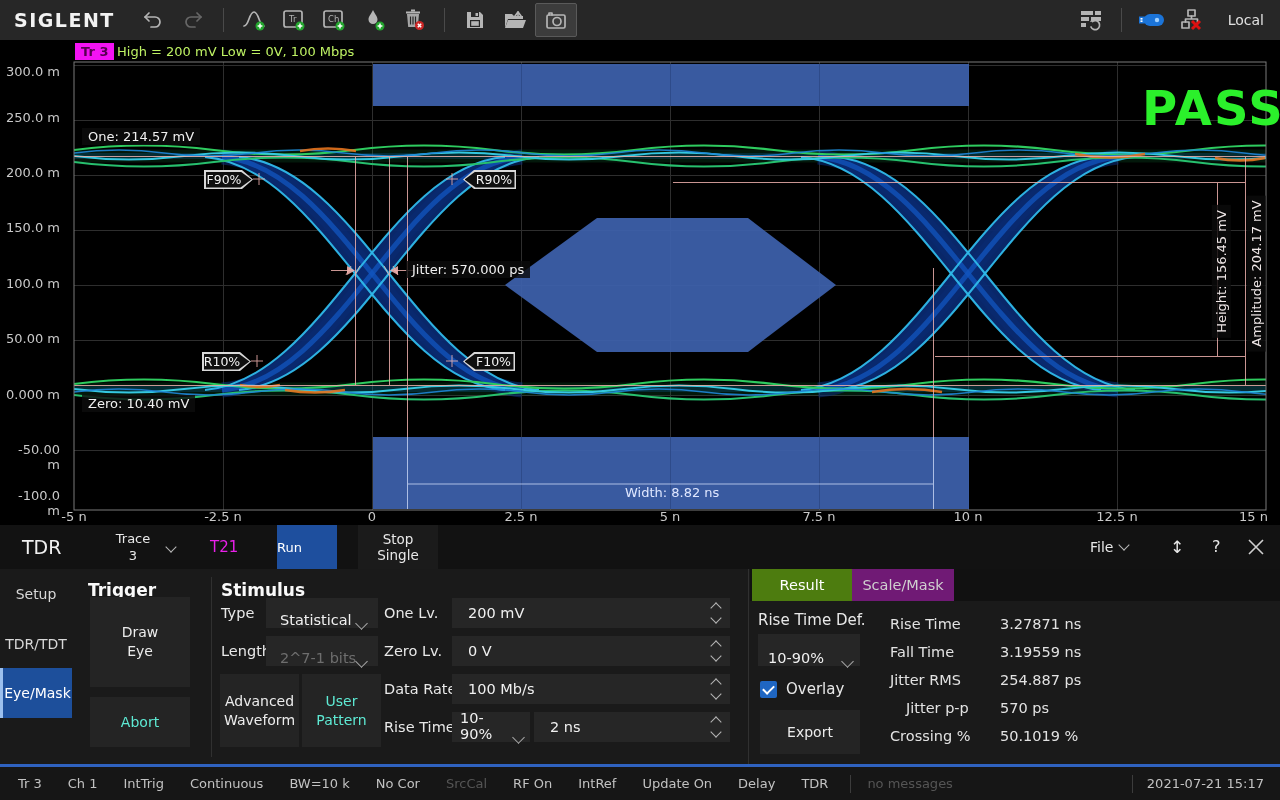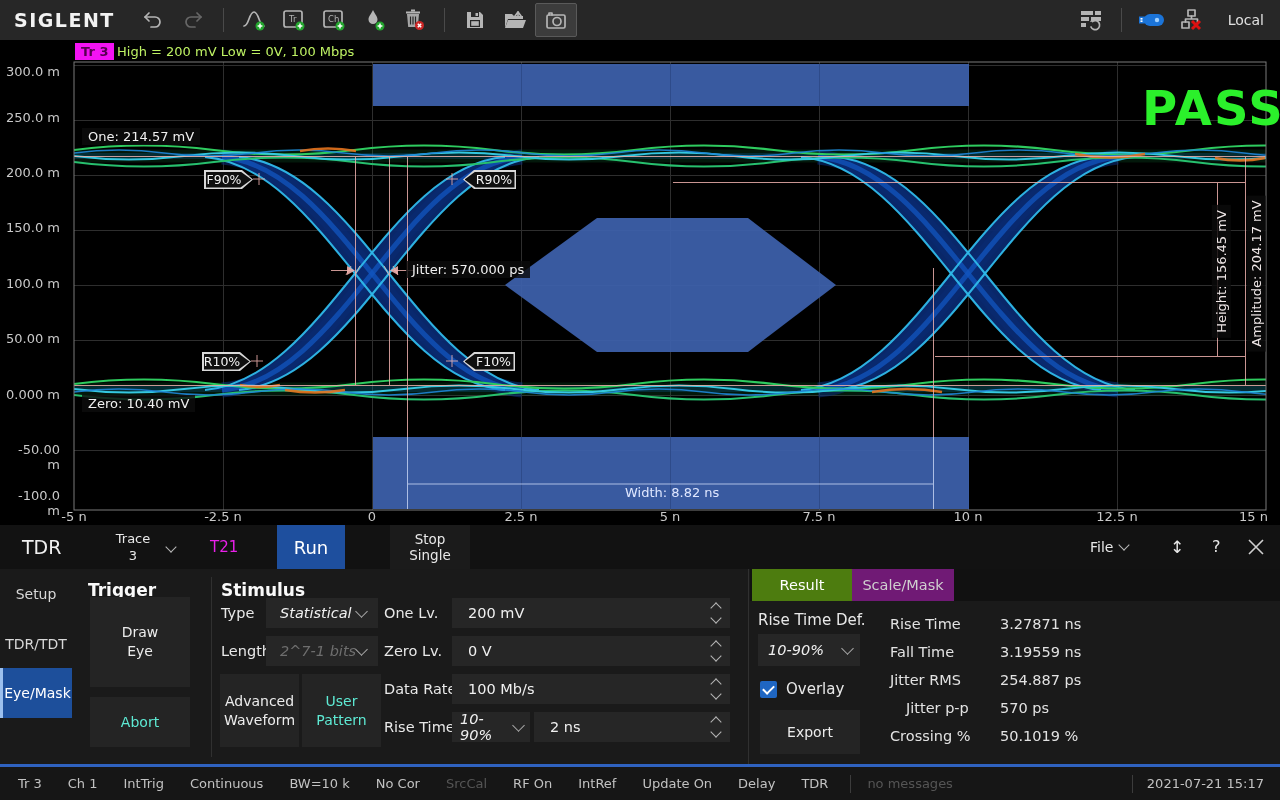--- a/index.html
+++ b/index.html
@@ -30,30 +30,30 @@
   .tagR span{padding-right:9px;}
   .tagL .b1,.tagL .b2{clip-path:polygon(11px 0,100% 0,100% 100%,11px 100%,0 50%);}
   .tagL span{padding-left:9px;}
   .vlabel{position:absolute;z-index:3;font-size:13px;color:#f0e8e8;background:rgba(10,10,10,.85);padding:2px 5px;white-space:nowrap;transform:rotate(-90deg);transform-origin:center;}
   #widthlab{position:absolute;z-index:3;font-size:13px;color:#dfe7ff;white-space:nowrap;}
   
   #phead{position:absolute;left:0;top:525px;width:1280px;height:44px;background:#121212;z-index:4;}
   #pbody{position:absolute;left:0;top:569px;width:1280px;height:197px;background:#1a1a1a;z-index:4;}
   #ptitle{position:absolute;left:22px;top:0;height:44px;line-height:44px;font-size:19px;color:#f0f0f0;}
   .hitem{position:absolute;font-size:13px;color:#e8e8e8;}
-  #runbtn{position:absolute;left:277px;top:0;width:68px;height:44px;background:#1e4f9e;color:#fff;font-size:18px;display:flex;align-items:center;justify-content:center;}
-  #stopbtn{position:absolute;left:358px;top:0;width:80px;height:44px;background:#1b1b1b;color:#e8e8e8;font-size:13.5px;display:flex;flex-direction:column;align-items:center;justify-content:center;line-height:16px;margin-left:32px;}
+  #runbtn{position:absolute;left:277px;top:0;width:60px;height:44px;background:#1e4f9e;color:#fff;font-size:13px;display:flex;align-items:center;justify-content:flex-start;}
+  #stopbtn{position:absolute;left:358px;top:0;width:80px;height:44px;background:#1b1b1b;color:#e8e8e8;font-size:13.5px;display:flex;flex-direction:column;align-items:center;justify-content:center;line-height:16px;}
   .chev{display:inline-block;width:7px;height:7px;border-right:1.6px solid #b8b8b8;border-bottom:1.6px solid #b8b8b8;transform:rotate(45deg);margin-left:7px;vertical-align:3px;}
   .spin{position:absolute;background:#262626;color:#f0f0f0;font-size:14.5px;}
   .spin .val{position:absolute;left:16px;top:0;height:100%;display:flex;align-items:center;}
   .spin .arr{position:absolute;right:8px;width:12px;height:100%;}
   .arr i{position:absolute;left:2px;width:7px;height:7px;border-right:1.5px solid #b5b5b5;border-bottom:1.5px solid #b5b5b5;}
   .arr .up{top:6px;transform:rotate(-135deg);}
   .arr .dn{bottom:6px;transform:rotate(45deg);}
-  .dd{position:absolute;background:#262626;color:#f0f0f0;font-size:14.5px;display:flex;align-items:center;font-style:italic;}
+  .dd{position:absolute;background:#262626;color:#f0f0f0;font-size:14.5px;display:flex;align-items:flex-end;}
   .dd .dtxt{margin-left:14px;flex:1;}
   .dd .dchev{width:8px;height:8px;border-right:1.6px solid #aaa;border-bottom:1.6px solid #aaa;transform:rotate(45deg);margin-right:12px;margin-top:-3px;}
   .flabel{position:absolute;font-size:14.5px;color:#e8e8e8;display:flex;align-items:center;}
   .gtitle{position:absolute;font-size:17px;font-weight:bold;color:#fafafa;}
   .pbtn{position:absolute;background:#242424;color:#eceoec;display:flex;flex-direction:column;align-items:center;justify-content:center;font-size:14px;line-height:19px;color:#ececec;}
   .pbtn.dim{color:#5eead4;}
   .sideitem{position:absolute;left:0;width:72px;height:50px;display:flex;align-items:center;justify-content:center;font-size:14px;color:#d8d8d8;}
   .sideitem.sel{background:#1d4f9b;color:#fff;border-left:3px solid #9cc0ee;width:69px;}
   .vdiv{position:absolute;width:1px;background:#303030;}
   .tab{position:absolute;top:0;height:32px;display:flex;align-items:center;justify-content:center;font-size:14.5px;}

